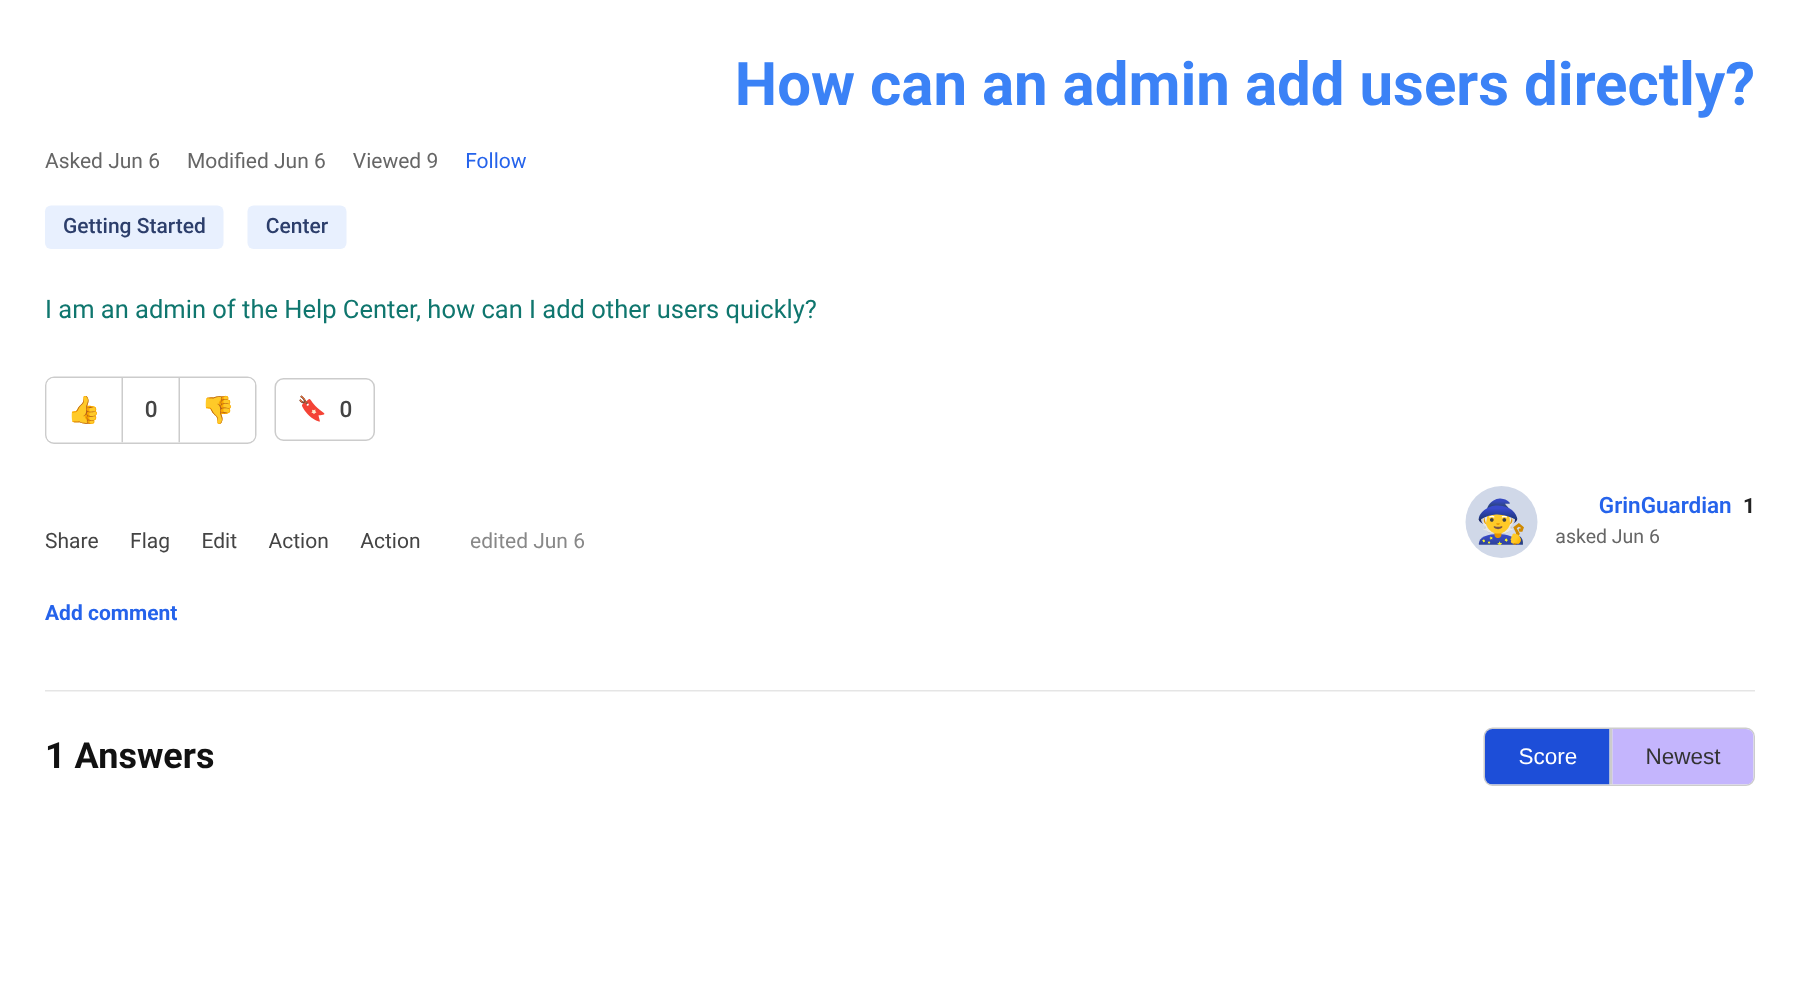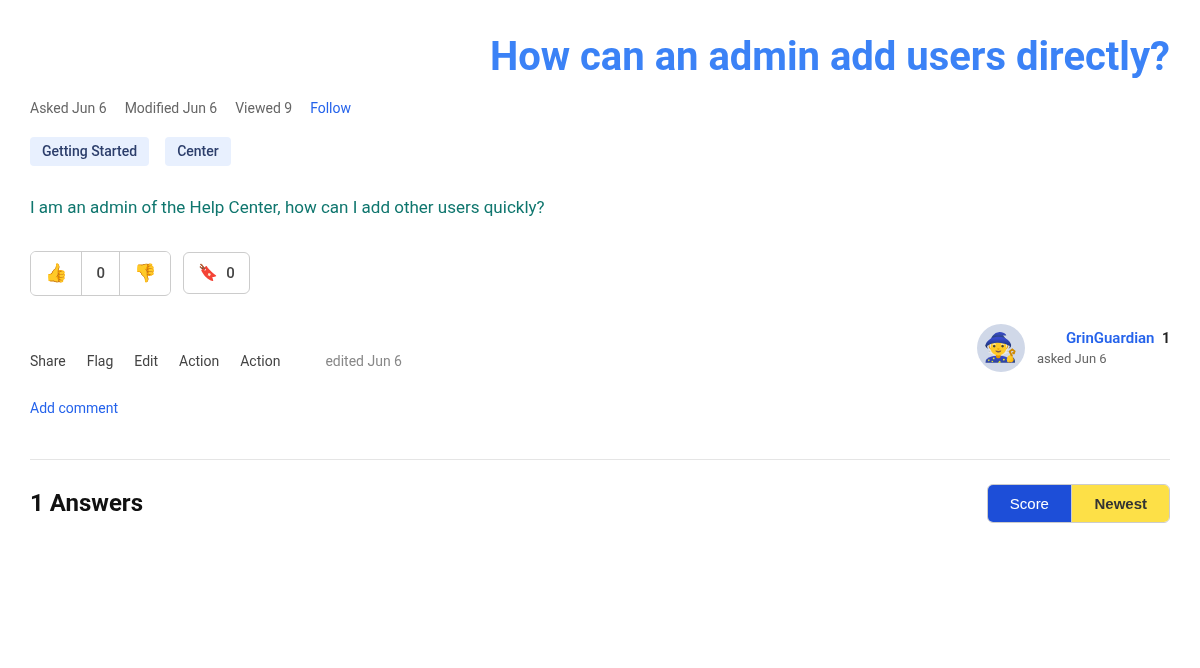--- a/index.html
+++ b/index.html
@@ -123,21 +123,21 @@
       font-size: 14px;
     }
     .action-link {
       color: #444;
       text-decoration: none;
       cursor: pointer;
     }
     .edited-text {
       color: #888;
       font-size: 14px;
-      margin-left: 24px;
+      margin-left: 12px;
     }
     .user-card {
       margin-left: auto;
       display: flex;
       align-items: center;
       gap: 12px;
     }
     .avatar {
       width: 48px;
       height: 48px;
@@ -168,20 +168,21 @@
       color: #666;
       font-size: 13px;
     }
     .add-comment-link {
       color: #2563eb;
       font-size: 14px;
       text-decoration: none;
       cursor: pointer;
       display: inline-block;
       margin-bottom: 32px;
+      font-weight: bold;
     }
     .divider {
       border: none;
       border-top: 1px solid #e5e5e5;
       margin: 8px 0 24px 0;
     }
     .answers-row {
       display: flex;
       align-items: center;
       justify-content: space-between;
@@ -203,23 +204,22 @@
       font-weight: 500;
       border: none;
       cursor: pointer;
       transition: background 0.15s;
     }
     .sort-btn.active {
       background: #1d4ed8;
       color: #fff;
     }
     .sort-btn.inactive {
-      background: #fde047;
+      background: #c4b5fd;
       color: #333;
-      font-weight: bold;
     }
     .sort-divider {
       width: 1.5px;
       background: #ccc;
     }
   </style>
 </head>
 <body>
 
 <div class="page-container">

